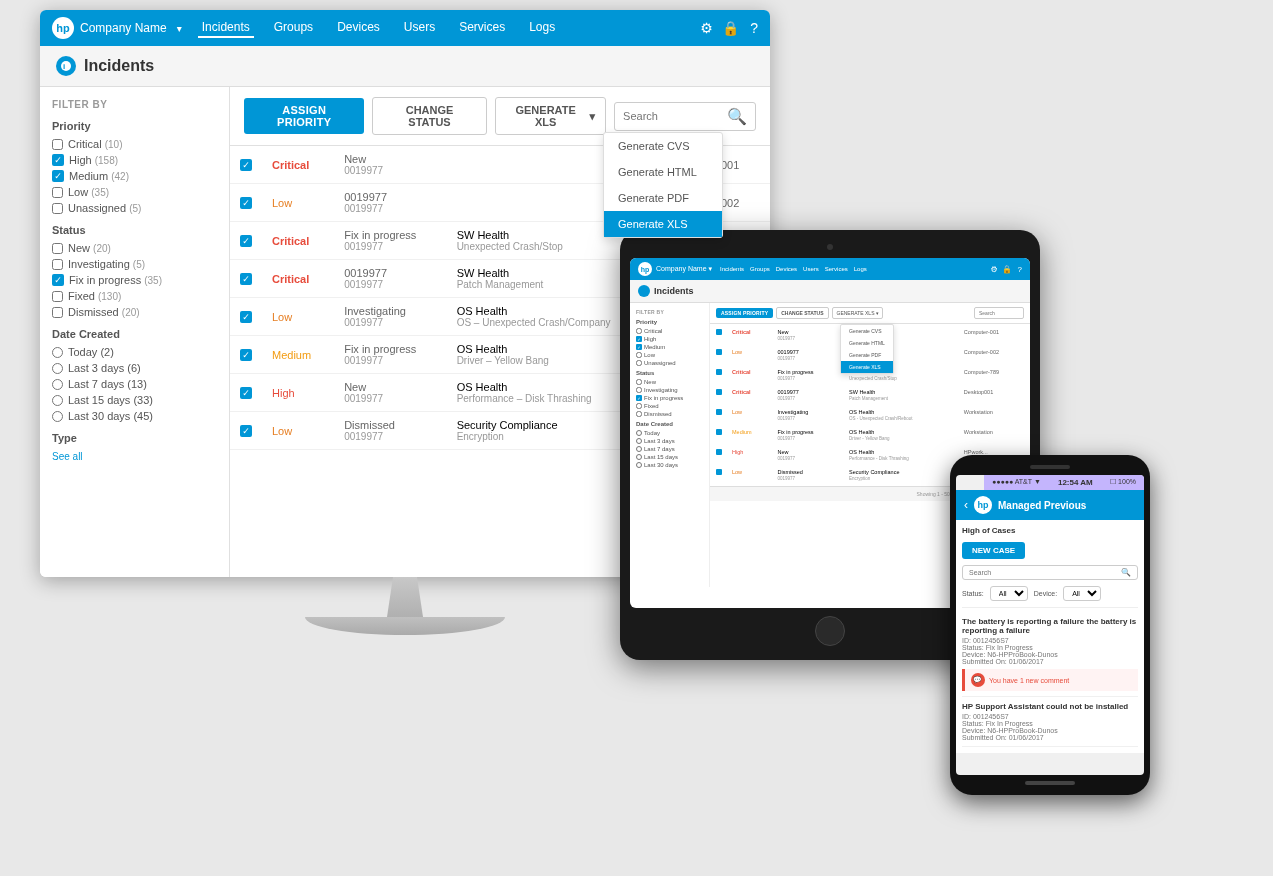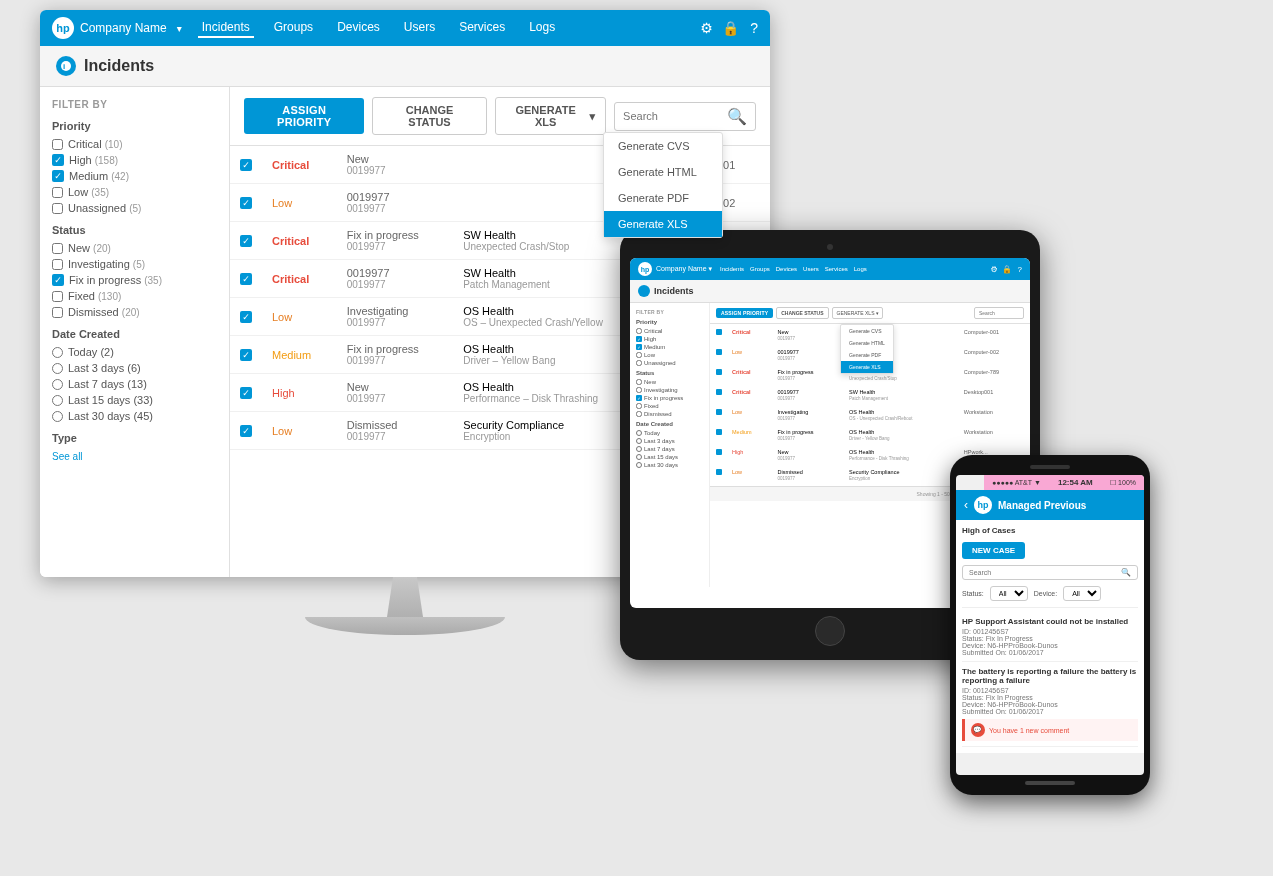--- a/index.html
+++ b/index.html
@@ -570,24 +570,23 @@
     .phone-home-bar {
       width: 50px;
       height: 4px;
       background: #444;
       border-radius: 2px;
       margin: 6px auto 0;
     }
 
     
     .phone-status {
-      background: #f9a8d4;
+      background: #c4b5fd;
       padding: 3px 8px;
       display: flex;
-      align-items: center;
       justify-content: space-between;
       font-size: 7px;
       color: #333;
       margin-left: 28px;
     }
     .phone-carrier { font-size: 7px; }
     .phone-time { font-size: 8px; font-weight: bold; }
     .phone-battery { font-size: 7px; }
 
     
@@ -911,21 +910,21 @@
 
             <tr>
               <td><div class="checked-box"></div></td>
               <td class="priority-low">Low</td>
               <td>
                   <div class="status-col">Investigating</div>
                   <div class="id-col">0019977</div>
                 </td>
               <td>
                   <div>OS Health</div>
-                  <div class="sub-text">OS – Unexpected Crash/Yellow</div>
+                  <div class="sub-text">OS – Unexpected Crash/Company</div>
                 </td>
               <td class="device-col">Workstation</td>
             </tr>
 
             <tr>
               <td><div class="checked-box"></div></td>
               <td class="priority-medium">Medium</td>
               <td>
                   <div class="status-col">Fix in progress</div>
                   <div class="id-col">0019977</div>
@@ -1220,42 +1219,42 @@
           <span class="phone-filter-label">Device:</span>
           <select class="phone-select">
             <option>All</option>
           </select>
         </div>
 
         <hr class="divider">
 
         
         <div class="phone-incident">
-          <div class="phone-incident-title">HP Support Assistant could not be installed</div>
-          <div class="phone-incident-meta">
-            <span>ID: 0012456S7</span><br>
-            <span>Status: Fix In Progress</span><br>
-            <span>Device: N6-HPProBook-Dunos</span><br>
-            <span>Submitted On: 01/06/2017</span>
-          </div>
-        </div>
-
-        
-        <div class="phone-incident">
           <div class="phone-incident-title">The battery is reporting a failure the battery is reporting a failure</div>
           <div class="phone-incident-meta">
             <span>ID: 0012456S7</span><br>
             <span>Status: Fix In Progress</span><br>
             <span>Device: N6-HPProBook-Dunos</span><br>
             <span>Submitted On: 01/06/2017</span>
           </div>
           <div class="phone-notification">
             <div class="phone-comment-badge">💬</div>
             <span class="phone-comment-text">You have 1 new comment</span>
           </div>
         </div>
 
         
+        <div class="phone-incident">
+          <div class="phone-incident-title">HP Support Assistant could not be installed</div>
+          <div class="phone-incident-meta">
+            <span>ID: 0012456S7</span><br>
+            <span>Status: Fix In Progress</span><br>
+            <span>Device: N6-HPProBook-Dunos</span><br>
+            <span>Submitted On: 01/06/2017</span>
+          </div>
+        </div>
+
+        
       </div>
     </div>
     <div class="phone-home-bar"></div>
   </div>
 </div>
 
 </body></html>

